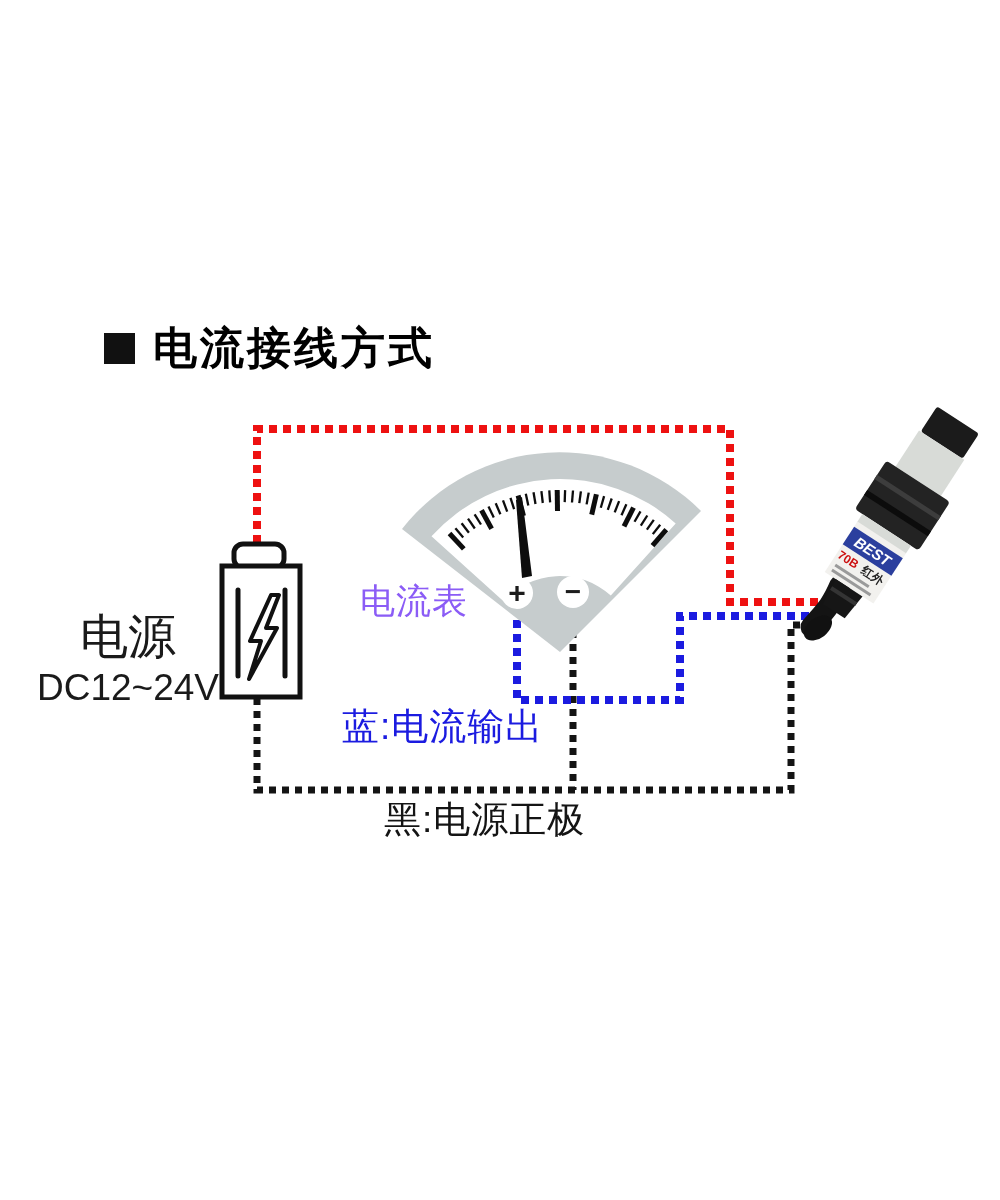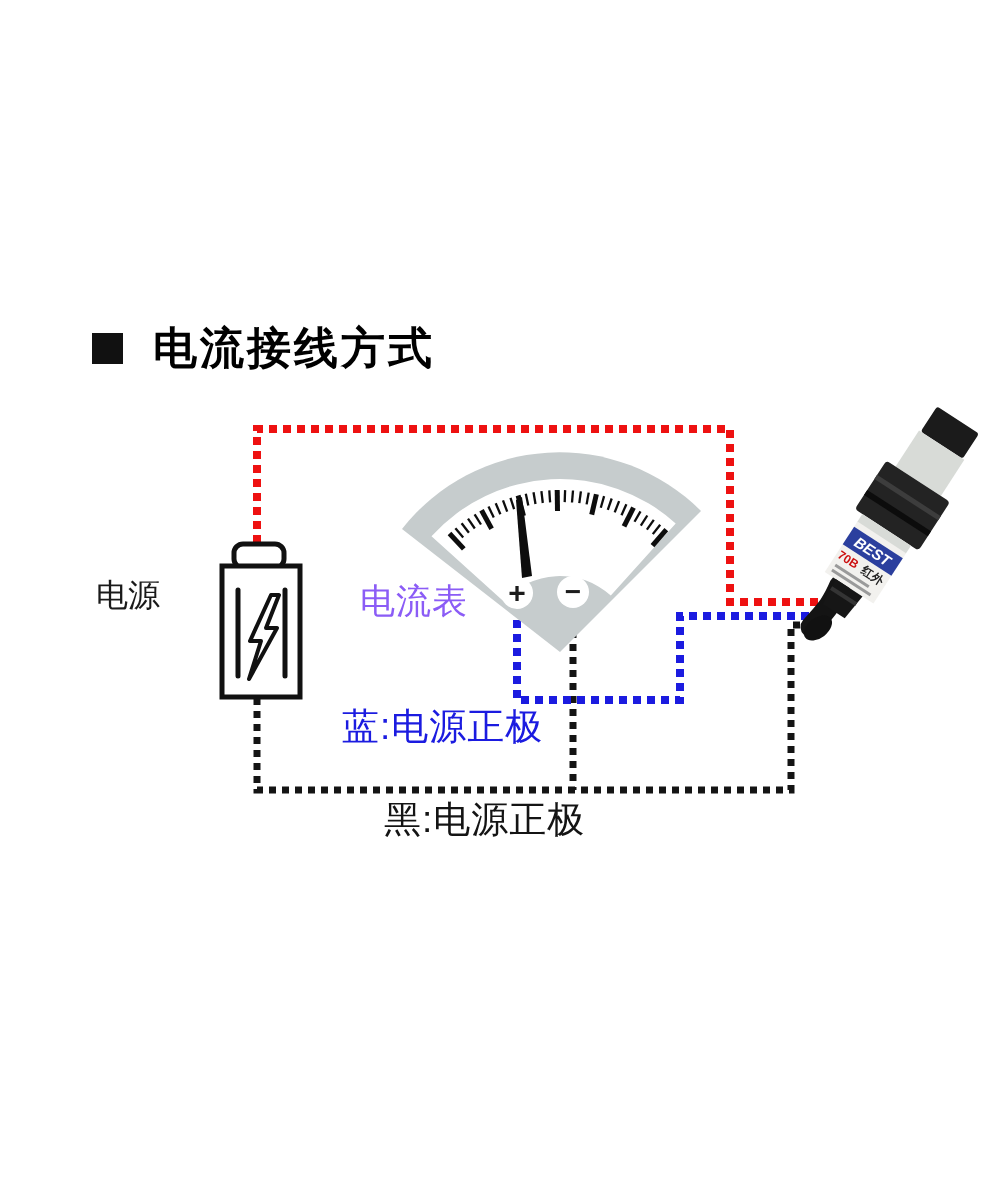--- a/index.html
+++ b/index.html
@@ -2,51 +2,52 @@
 <html><head>
 <meta charset="utf-8">
 <style>
   html,body{margin:0;padding:0;background:#fff;}
   .stage{
     position:relative;width:1000px;height:1200px;background:#ffffff;
     font-family:"Liberation Sans","DejaVu Sans",sans-serif;overflow:hidden;
   }
   .abs{position:absolute;}
   
-  .title-row{left:92px;top:326px;display:flex;align-items:center;gap:30px;}
+  .title-row{left:104px;top:326px;display:flex;align-items:center;gap:18px;}
   .title-bullet{width:31px;height:31px;background:#111;display:inline-block;}
   .title-text{font-size:44px;font-weight:700;color:#000;letter-spacing:3px;line-height:1;}
   
   .wire-label{font-size:37px;line-height:1;white-space:nowrap;letter-spacing:1px;}
   .lbl-red{left:508px;top:382px;color:#ee1111;}
   .lbl-blue{left:342px;top:708px;color:#1b1be0;}
   .lbl-black{left:384px;top:801px;color:#141414;}
   .lbl-meter{left:360px;top:583px;color:#8b5cf6;font-size:35px;}
   
   .lbl-power{left:36px;top:577px;width:184px;text-align:center;color:#1a1a1a;line-height:1.18;}
-  .lbl-power .l1{font-size:32px;}
+  .lbl-power .l1{font-size:48px;margin-top:32px;}
   .lbl-power .l2{font-size:37px;white-space:nowrap;}
   svg{position:absolute;left:0;top:0;}
 </style>
 </head>
 <body>
 
 <div class="stage">
 
   <div class="abs title-row">
     <span class="title-bullet"></span>
     <span class="title-text">电流接线方式</span>
   </div>
 
-  <div class="abs wire-label lbl-blue">蓝:电源正极</div>
+  <div class="abs wire-label lbl-blue">蓝:电流输出</div>
   <div class="abs wire-label lbl-black">黑:电源正极</div>
   <div class="abs wire-label lbl-meter">电流表</div>
 
   <div class="abs lbl-power">
     <div class="l1">电源</div>
+    <div class="l2">DC12~24V</div>
   </div>
 
   <svg width="1000" height="1200" viewBox="0 0 1000 1200">
 
     <g>
       <polyline points="257,543 257,429 730,429 730,602 833,602" fill="none" stroke="#ee1111" stroke-width="8" stroke-dasharray="8 6"></polyline>
     </g>
 
     <g>
       <polyline points="257,698 257,790 791,790 791,625 816,625" fill="none" stroke="#141414" stroke-width="7" stroke-dasharray="7 6"></polyline>

